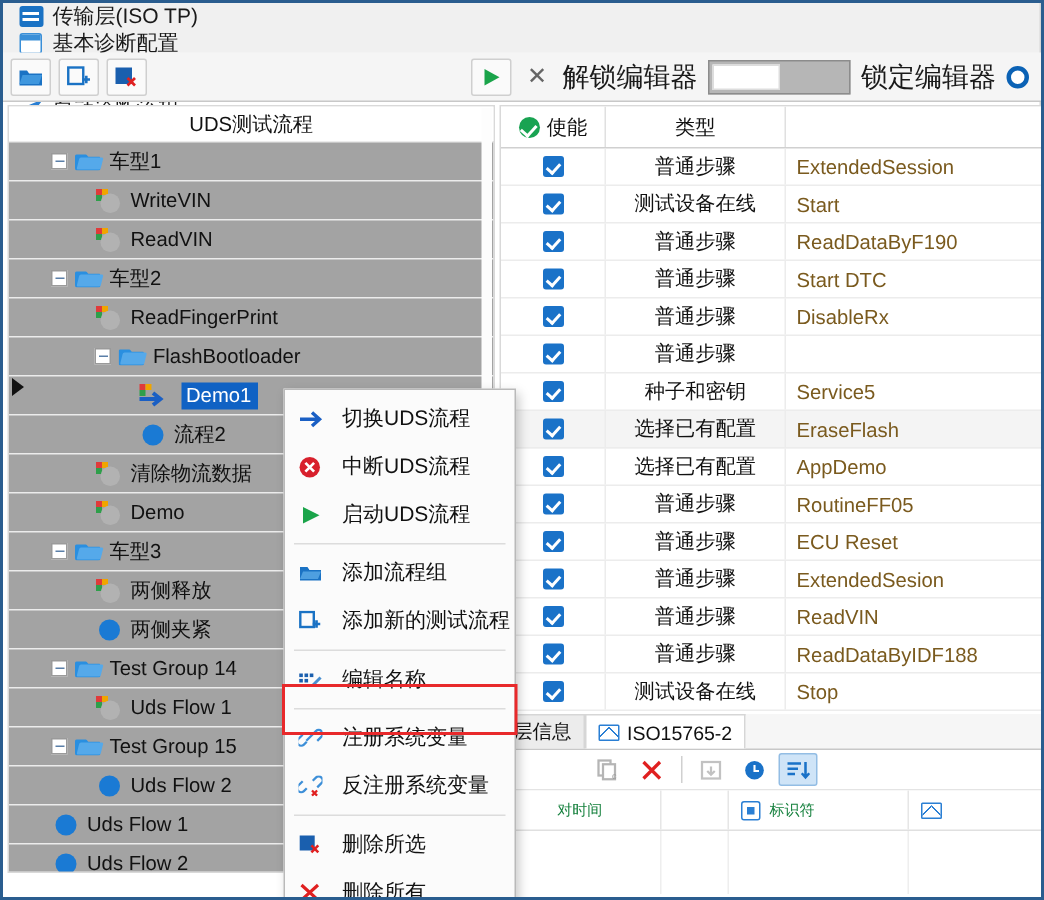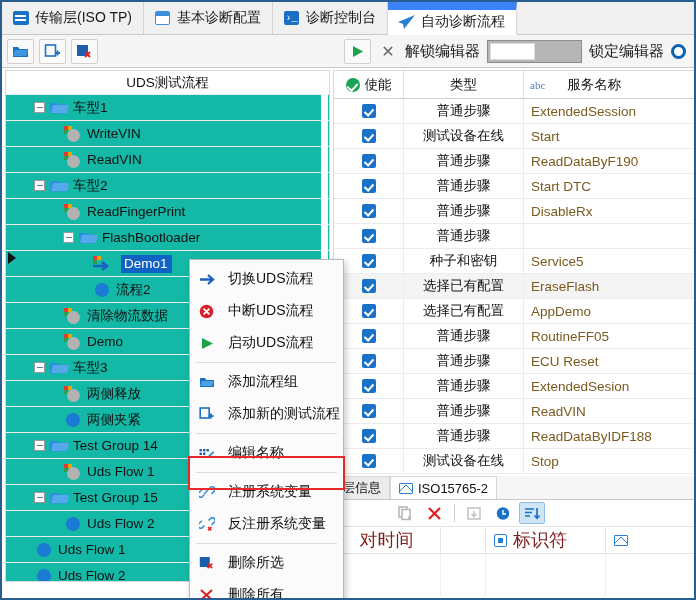--- a/index.html
+++ b/index.html
@@ -18,21 +18,21 @@
     background: #ffffff;
     border: 2px solid #2a5d8f;
     overflow: hidden;
   }
 
   
   .tabbar {
     position: absolute; left: 0; top: 0; width: 692px; height: 33px;
     background: #f0f0f0;
     border-bottom: 1px solid #c8c8c8;
-    display: flex; align-items: stretch;
+    display: flex; align-items: stretch; flex-direction: column;
   }
   .tab {
     display: flex; align-items: center; gap: 6px;
     padding: 0 11px 0 10px;
     background: #f0f0f0;
     border-right: 1px solid #d6d6d6;
     font-size: 14px;
     color: #1a1a1a;
     cursor: pointer;
     white-space: nowrap;
@@ -68,41 +68,41 @@
     width: 27px; height: 25px; margin-left: 5px;
     background: #fafafa; border: 1px solid #cfcfcf; border-radius: 2px;
     display: flex; align-items: center; justify-content: center;
     cursor: pointer;
   }
   .lock-area { display: flex; align-items: center; gap: 7px; margin-left: auto; padding-right: 8px; }
   .play-btn { width: 27px; height: 25px; background: #fafafa; border: 1px solid #cfcfcf; border-radius: 2px;
               display:flex; align-items:center; justify-content:center; cursor:pointer; }
   .x-btn { width: 20px; height: 22px; display:flex; align-items:center; justify-content:center; color:#666;
            font-size: 16px; cursor:pointer; }
-  .lock-label { font-size: 15px; color: #1a1a1a; white-space: nowrap; text-align: right; }
+  .lock-label { font-size: 18px; color: #1a1a1a; white-space: nowrap; text-align: right; }
   .lock-slider { width: 95px; height: 23px; background: #b6b6b6; border: 1px solid #8c8c8c; position: relative; cursor: pointer; }
   .lock-knob { position: absolute; left: 2px; top: 2px; width: 45px; height: 17px; background: #fff; border: 1px solid #ddd; }
   .radio-on { width: 15px; height: 15px; border-radius: 50%; border: 3.5px solid #0b62b5; background: #fff; }
 
   
   .tree-panel {
     position: absolute; left: 3px; top: 68px; width: 325px; height: 512px;
     background: #ffffff;
     border: 1px solid #d9d9d9;
     overflow: hidden;
   }
   .tree-title {
     height: 23px; line-height: 23px; text-align: center; font-size: 13.5px;
     background: #fff; color: #111;
   }
   .tree-body { position: relative; }
   .tnode {
     height: 26px; display: flex; align-items: center;
     border-top: 1px solid #ececec;
-    background: #14b8a6; font-size: 13.5px; color: #111;
+    background: #a3a3a3; font-size: 13.5px; color: #111;
     white-space: nowrap;
     cursor: pointer;
   }
   .tnode.sel .tlabel { background: #1062c4; color: #fff; padding: 1px 4px 2px 3px; }
   .expander {
     width: 11px; height: 11px; border: 1px solid #9a9a9a; background: #fff;
     display: inline-flex; align-items: center; justify-content: center; flex: 0 0 auto;
     color: #333; font-size: 9px; line-height: 1; cursor: pointer;
   }
   .expander:before { content: ""; display: block; width: 6px; height: 1.4px; background: #5a7fa8; }
@@ -195,21 +195,21 @@
     background: #fff; display: flex; align-items: center; gap: 3px; padding-left: 60px;
     border-bottom: 1px solid #e4e4e4;
   }
   .bt { width: 26px; height: 22px; display:flex; align-items:center; justify-content:center; cursor:pointer; border-radius:2px; }
   .bt.active { background: #cfe4f7; border: 1px solid #93bde4; }
   .bsep { width: 1px; height: 18px; background: #d0d0d0; margin: 0 3px; }
 
   .bottom-head {
     position: absolute; left: 331px; top: 525px; width: 363px; height: 27px;
     display: flex; align-items: flex-end; background: #fff; border-bottom: 1px solid #e0e0e0;
-    font-size: 18px; color: #7f1d1d;
+    font-size: 10px; color: #15803d;
   }
   .bh { height: 100%; display: flex; align-items: center; gap: 6px; border-right: 1px solid #e6e6e6; padding: 0 8px; }
   .bh.k1 { width: 108px; justify-content: center; }
   .bh.k2 { width: 45px; }
   .bh.k3 { width: 120px; }
   .bh.k4 { width: 90px; }
   .sq-ico { width: 13px; height: 13px; border: 1.4px solid #2a7fd4; border-radius: 2px; position: relative; flex:0 0 auto; }
   .sq-ico:after { content:""; position:absolute; left:3px; top:3px; width:5px; height:5px; background:#2a7fd4; }
   .bottom-body { position: absolute; left: 331px; top: 552px; width: 363px; height: 42px; background: #fff;
     display: flex; }
@@ -494,24 +494,20 @@
 
   <div class="table-panel">
     <div class="thead">
       <div class="th c1">
         <span class="check-green"></span>
         <span>使能</span>
       </div>
       <div class="th c2">
         <span>类型</span>
       </div>
-      <div class="th c3">
-        <span class="abc">abc</span>
-        <span>服务名称</span>
-      </div>
     </div>
     <div id="table-body">
         <div class="trow">
           <div class="td c1">
             <span class="cb"></span>
           </div>
           <div class="td c2">普通步骤</div>
           <div class="td c3">ExtendedSession</div>
         </div>
         <div class="trow">

